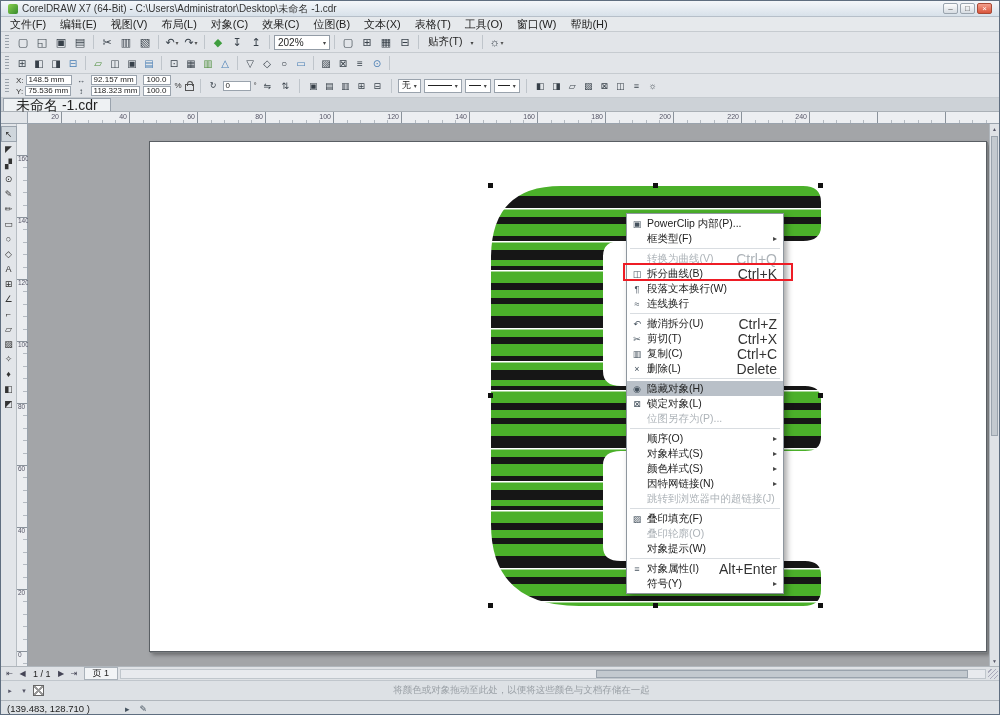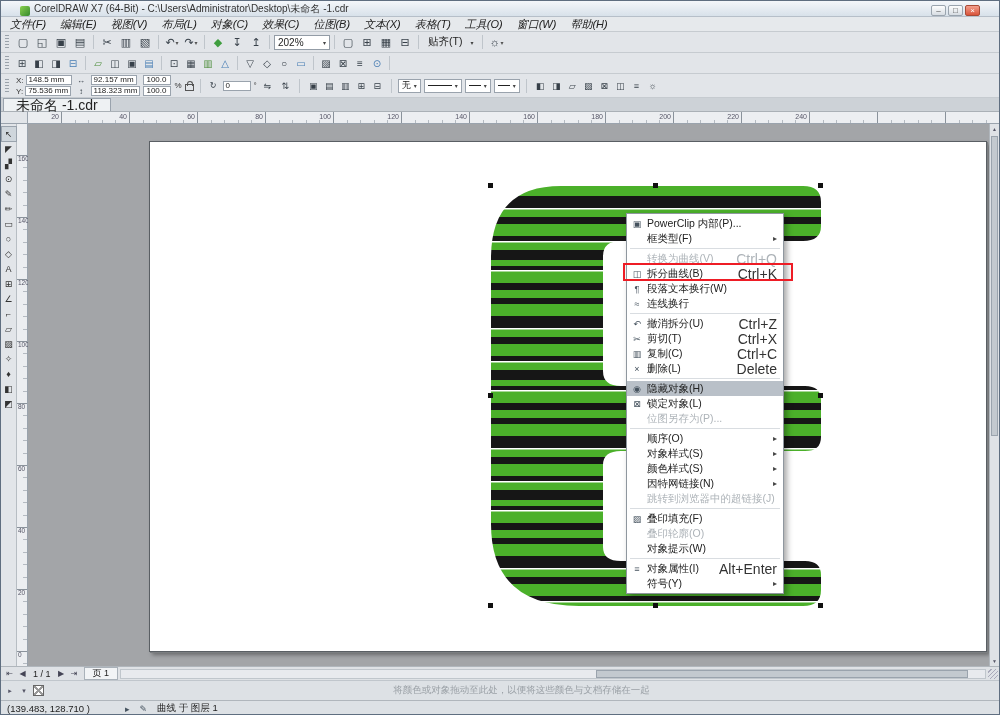--- a/index.html
+++ b/index.html
@@ -3,34 +3,34 @@
 <meta charset="utf-8">
 <style>
   * { box-sizing: border-box; margin: 0; padding: 0; }
   body { background: #777; font-family: "Liberation Sans", "DejaVu Sans", sans-serif; }
   button { background: none; border: none; font: inherit; color: inherit; padding: 0; cursor: default; }
 
   .app { position: relative; width: 1000px; height: 715px; background: #dde1e5; color: #222;
          overflow: hidden; border: 1px solid #5f6e80; }
 
   
-  .titlebar { height: 16px; display: flex; align-items: flex-end; gap: 4px; padding: 0 19px;
+  .titlebar { height: 16px; display: flex; align-items: center; gap: 4px; padding: 0 7px;
               background: linear-gradient(#f4f7fa, #d8e1ea); border-bottom: 1px solid #b6bfc9; }
   .app-icon { width: 10px; height: 10px; border-radius: 2px;
               background: linear-gradient(135deg, #8bd14f, #35892c); flex: 0 0 auto; }
   .title-text { font-size: 10px; color: #333; flex: 1; white-space: nowrap; overflow: hidden; }
   .win-btns { display: flex; gap: 2px; }
   .win-btn { width: 15px; height: 11px; font-size: 8px; line-height: 9px; text-align: center;
              background: linear-gradient(#fdfdfd, #d7dde3); border: 1px solid #9aa4ae; border-radius: 2px; color: #444; }
   .win-btn.close { background: linear-gradient(#f3a08d, #d9543b); color: #fff; border-color: #a84a36; }
 
   
   .menubar { height: 15px; display: flex; align-items: center; padding: 0 2px;
              background: #e6e9ec; border-bottom: 1px solid #c6cbd0; font-size: 11px; }
-  .menu-item { padding: 0 7px; line-height: 15px; white-space: nowrap; font-style: italic; }
+  .menu-item { padding: 0 7px; line-height: 15px; white-space: nowrap; }
 
   
   .toolbar { height: 21px; display: flex; align-items: center; padding: 0 4px; gap: 1px;
              background: #e2e5e9; border-bottom: 1px solid #c6cbd0; }
   .drag-dots { width: 4px; height: 14px; margin-right: 4px; flex: 0 0 auto;
                background: repeating-linear-gradient(#9aa2aa 0 1px, transparent 1px 3px); }
   .tb-btn { min-width: 18px; height: 17px; display: flex; align-items: center; justify-content: center;
             font-size: 11px; color: #374049; border-radius: 2px; }
   .tb-btn .dd { font-size: 6px; margin-left: 1px; color: #555; }
   .tb-sep { width: 1px; height: 14px; background: #bfc5cb; margin: 0 3px; flex: 0 0 auto; }
@@ -685,17 +685,16 @@
     <span class="mini-arrow">▸</span>
     <span class="mini-arrow">▾</span>
     <span class="no-color-swatch"></span>
     <span class="palette-hint">将颜色或对象拖动至此处，以便将这些颜色与文档存储在一起</span>
   </div>
 
   <div class="statusbar">
     <span class="status-coords">(139.483, 128.710 )</span>
     <span class="status-icon">▸</span>
     <span class="status-icon">✎</span>
-    <span class="status-info">曲线 于 图层 1</span>
   </div>
 
 <div class="red-box" style="left: 622px; top: 262px; width: 170px; height: 18px; border-color: rgb(238, 28, 37);"></div>
   </div>
 
 </body></html>

